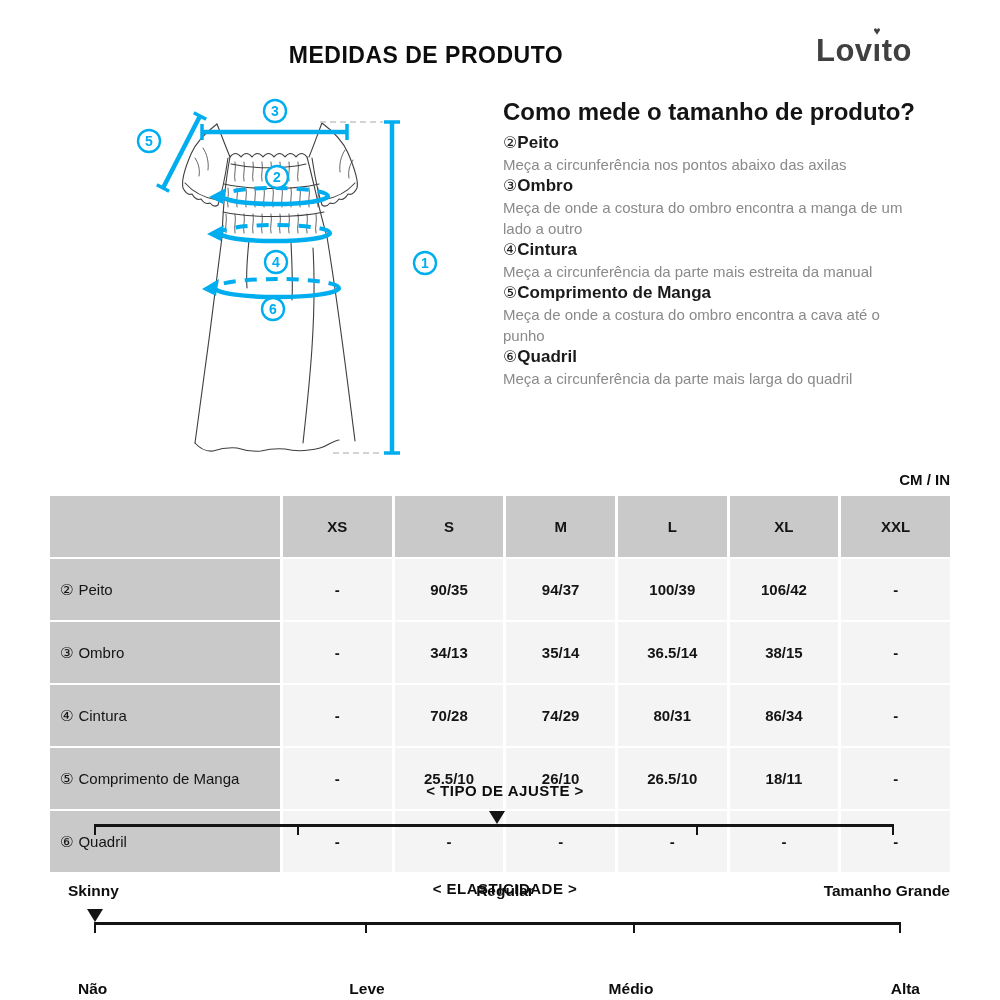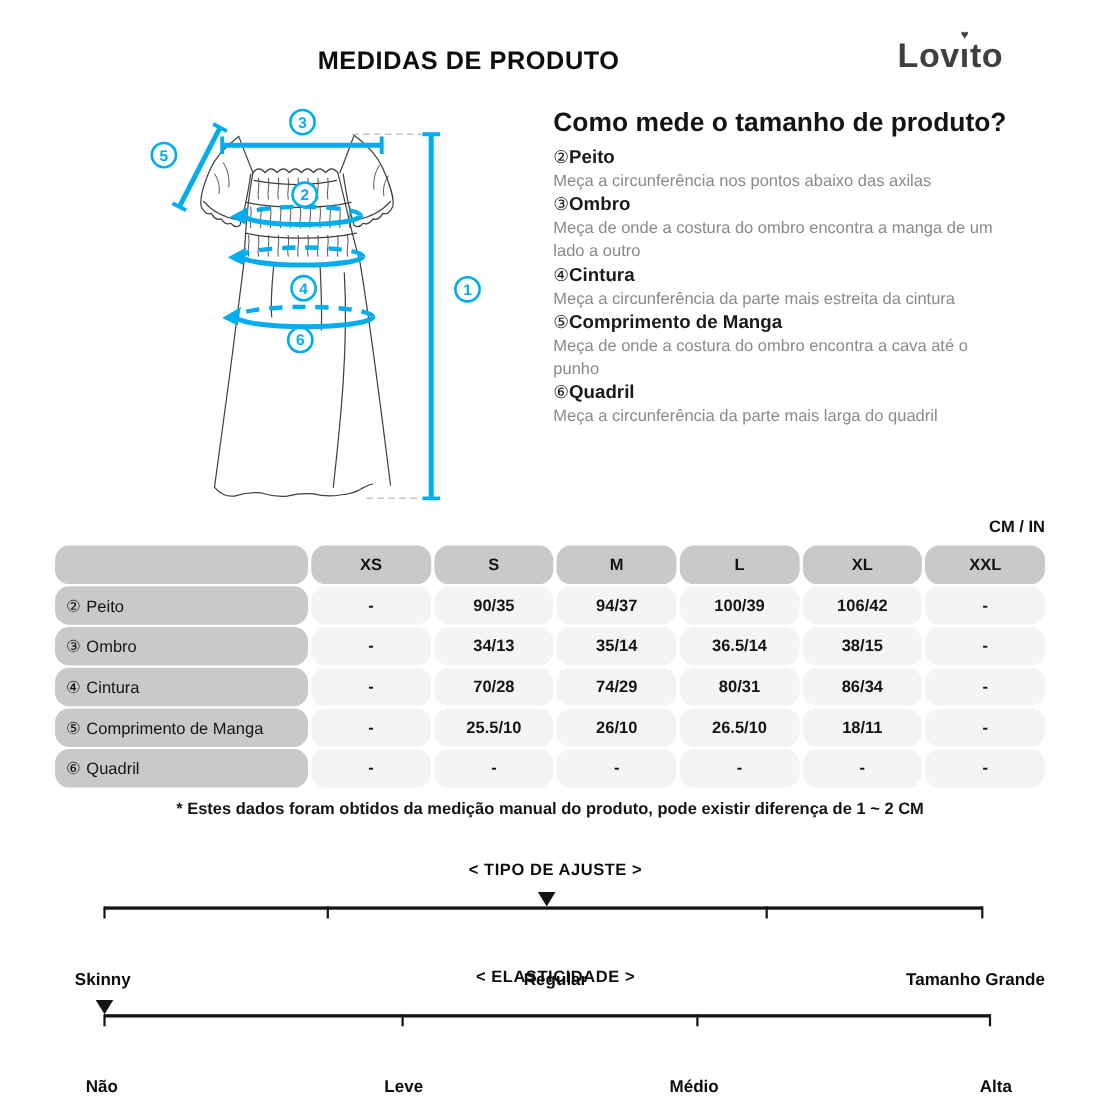--- a/index.html
+++ b/index.html
@@ -20,21 +20,21 @@
   .guide{position:absolute;left:503px;top:101px;width:412px;}
   .g-head{font-size:24px;font-weight:700;color:#141414;margin-bottom:9px;line-height:22px;}
   .g-term{font-size:17px;font-weight:700;color:#1a1a1a;line-height:22px;}
   .cnum{font-family:"DejaVu Sans",sans-serif;font-weight:400;font-size:16px;}
   .g-desc{font-size:15px;color:#8a8a8a;line-height:21px;}
 
   
   .units{position:absolute;top:471px;right:50px;font-size:15px;font-weight:700;color:#0d0d0d;}
   table.sizes{position:absolute;left:47px;top:494px;width:906px;border-collapse:separate;
               border-spacing:3px 2px;table-layout:fixed;}
-  table.sizes th,table.sizes td{height:29px;font-size:15px;text-align:center;vertical-align:middle;padding:3px;border-radius:13px;}
+  table.sizes th,table.sizes td{height:29px;font-size:15px;text-align:center;vertical-align:middle;padding:16px;}
   table.sizes col.c0{width:230px;}
   table.sizes thead th{background:#c9c9c9;font-weight:700;color:#141414;}
   table.sizes tbody th{background:#c9c9c9;font-weight:400;text-align:left;padding-left:10px;color:#141414;}
   table.sizes tbody td{background:#f4f4f4;font-weight:600;color:#141414;}
   table.sizes tbody th .cnum{font-size:15px;margin-right:5px;}
 
   .footnote{position:absolute;top:727px;left:0;width:1000px;text-align:center;
             font-size:15px;font-weight:600;color:#141414;}
 
   
@@ -165,21 +165,21 @@
     <div class="g-item">
       <div class="g-term"><span class="cnum">②</span><span>Peito</span></div>
       <div class="g-desc">Meça a circunferência nos pontos abaixo das axilas</div>
     </div>
     <div class="g-item">
       <div class="g-term"><span class="cnum">③</span><span>Ombro</span></div>
       <div class="g-desc">Meça de onde a costura do ombro encontra a manga de um lado a outro</div>
     </div>
     <div class="g-item">
       <div class="g-term"><span class="cnum">④</span><span>Cintura</span></div>
-      <div class="g-desc">Meça a circunferência da parte mais estreita da cintura</div>
+      <div class="g-desc">Meça a circunferência da parte mais estreita da manual</div>
     </div>
     <div class="g-item">
       <div class="g-term"><span class="cnum">⑤</span><span>Comprimento de Manga</span></div>
       <div class="g-desc">Meça de onde a costura do ombro encontra a cava até o punho</div>
     </div>
     <div class="g-item">
       <div class="g-term"><span class="cnum">⑥</span><span>Quadril</span></div>
       <div class="g-desc">Meça a circunferência da parte mais larga do quadril</div>
     </div>
   </div>
@@ -249,21 +249,20 @@
         <td>-</td>
         <td>-</td>
         <td>-</td>
         <td>-</td>
         <td>-</td>
         <td>-</td>
       </tr>
     </tbody>
   </table>
 
-  <div class="footnote">* Estes dados foram obtidos da medição manual do produto, pode existir diferença de 1 ~ 2 CM</div>
 
   <div class="slider fit" style="top:782px;">
     <div class="s-title">&lt; TIPO DE AJUSTE &gt;</div>
     <div class="track">
       <div class="line"></div>
       <div class="tick" style="left:0%;"></div>
       <div class="tick" style="left:25.5%;"></div>
       <div class="tick" style="left:75.5%;"></div>
       <div class="tick" style="left:100%;"></div>
       <div class="marker" style="left:50.4%;"></div>

